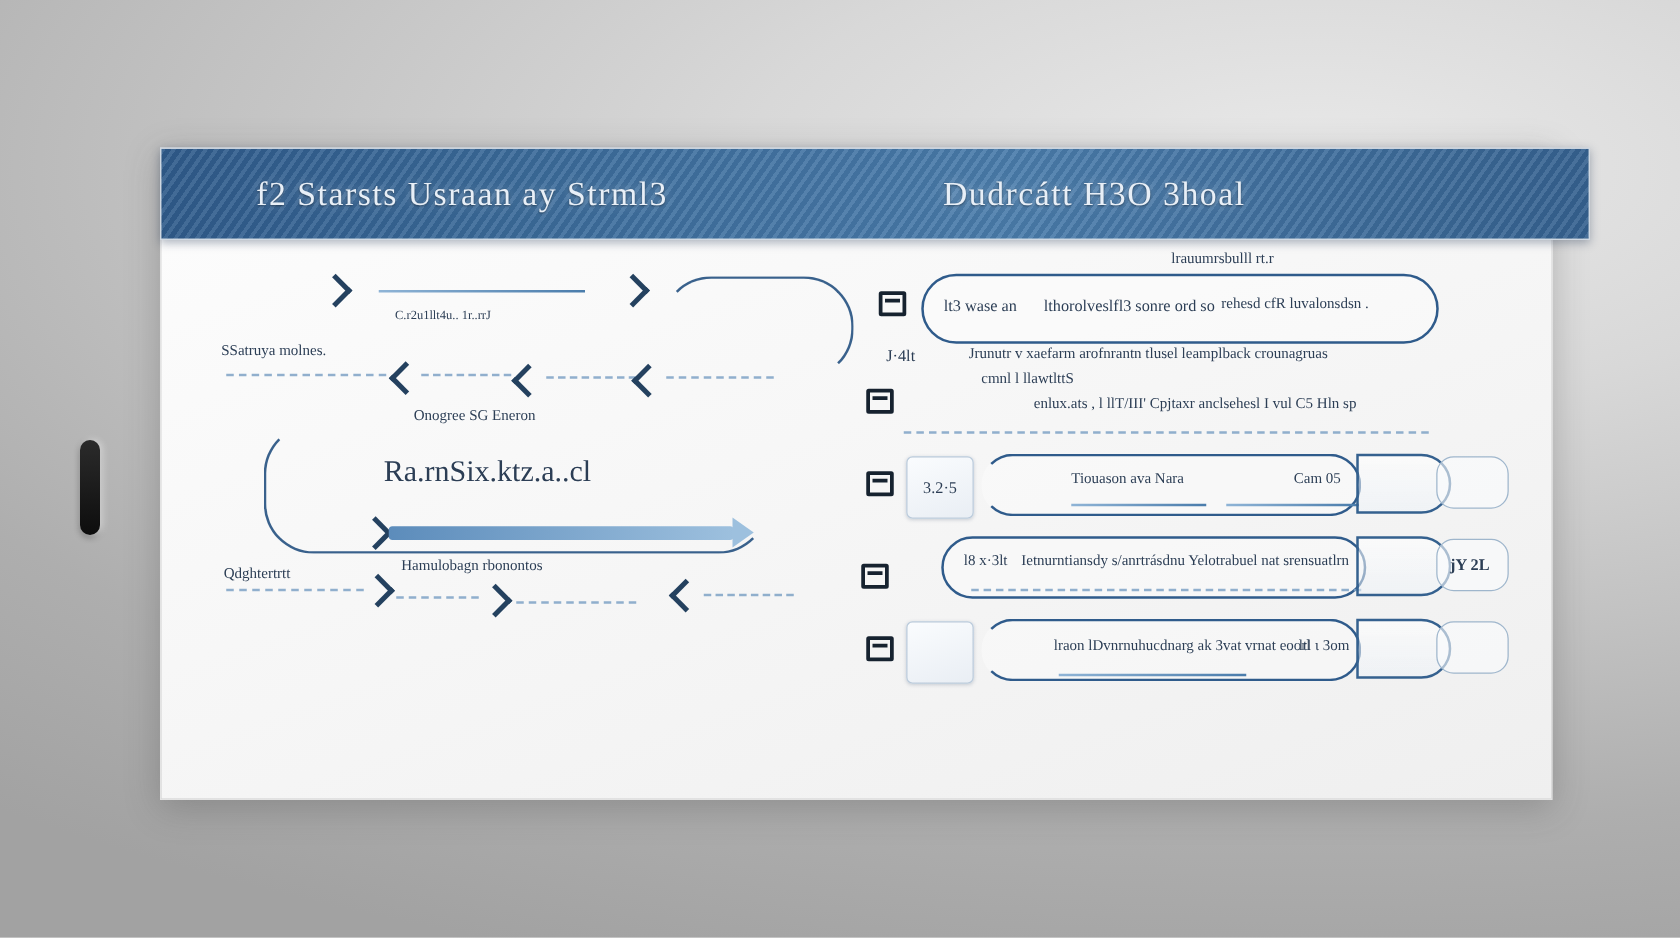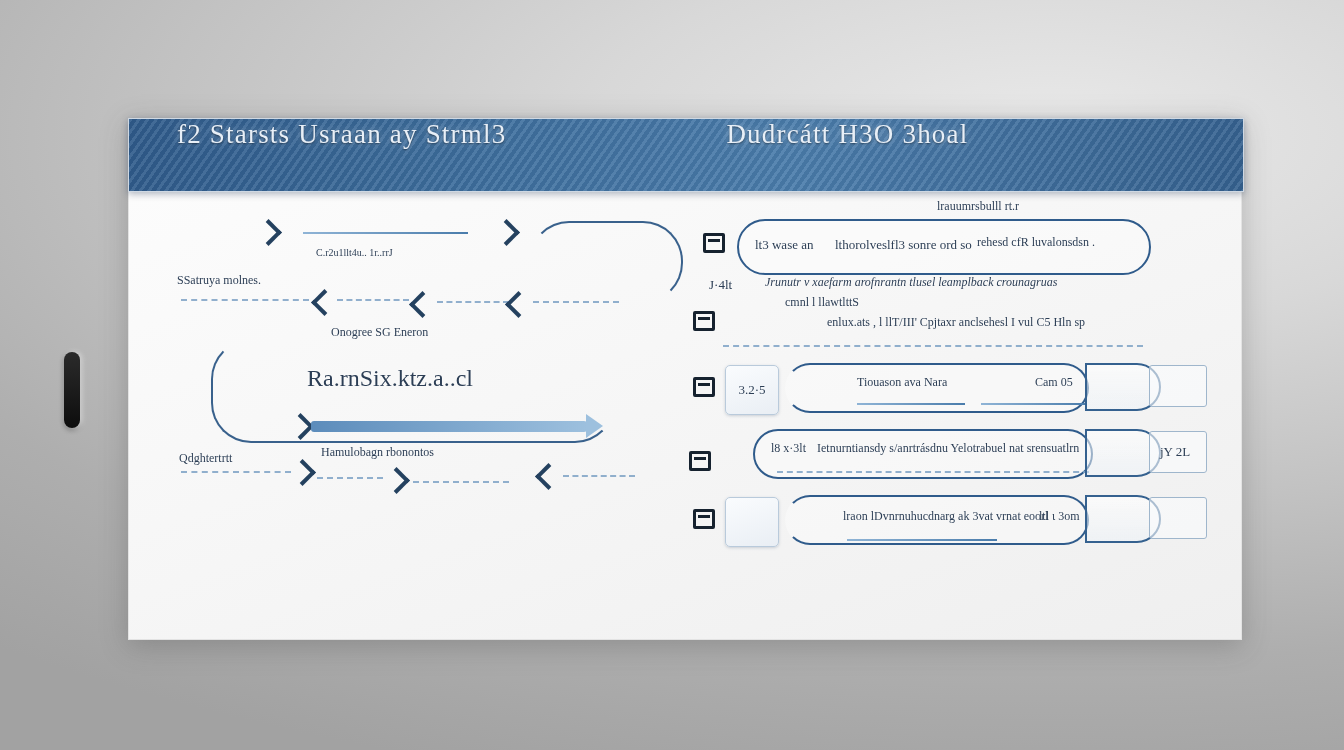--- a/index.html
+++ b/index.html
@@ -19,21 +19,21 @@
     box-shadow:0 6px 26px rgba(60,60,60,.28), 0 1px 0 rgba(255,255,255,.9) inset;
     border:1px solid #e3e3e3;
   }
   .card-header{
     position:absolute;left:-1px;top:-1px;width:1114px;height:72px;
     background:
       repeating-linear-gradient(125deg, rgba(255,255,255,.09) 0 3px, rgba(0,0,0,.05) 3px 7px),
       linear-gradient(100deg,#2f5b8b 0%,#3f709f 35%,#4a7cab 60%,#35618f 100%);
     border:1px solid #cfd8e2;
     box-shadow:0 2px 7px rgba(30,50,80,.35);
-    display:flex;align-items:flex-start;
+    display:flex;align-items:center;padding-left:28px;
   }
   .hdr-title{
     color:#e8eff7;font-size:27px;letter-spacing:1.2px;
     text-shadow:0 1px 2px rgba(0,0,0,.45), 0 0 9px rgba(255,255,255,.35);
     filter:blur(.5px);
     white-space:nowrap;
   }
   .hdr-left{margin-left:48px;}
   .hdr-right{margin-left:220px;}
 
@@ -110,21 +110,21 @@
     filter:blur(.4px);background:rgba(255,255,255,.35);
   }
   .pill.half{border-left-color:transparent;}
   .endcap{
     position:absolute;width:72px;height:44px;border:2px solid #35618f;
     border-radius:0 26px 26px 0;filter:blur(.4px);
     background:linear-gradient(180deg,rgba(255,255,255,.6),rgba(236,242,248,.5));
   }
   .endcap2{
     position:absolute;width:56px;height:40px;border:1px solid #9fb6cc;
-    border-radius:3px;background:rgba(250,252,254,.6);filter:blur(.5px);
+    border-radius:14px;background:rgba(250,252,254,.6);filter:blur(.5px);font-weight:bold;
   }
 
   
   .footer{
     position:absolute;left:448px;top:468px;width:660px;height:48px;
     border:1px solid #cfdae6;border-radius:2px;
     background:linear-gradient(180deg,#ffffff,#f4f8fb);
     box-shadow:0 1px 3px rgba(90,110,140,.2);
     padding:6px 10px;box-sizing:border-box;text-align:center;
   }
@@ -203,21 +203,21 @@
       <div class="pill" style="left:50px;top:20px;width:410px;height:52px;"></div>
       <div class="row-icon" style="left:16px;top:34px;">
           <i></i>
         </div>
 
       <div class="t xs" style="position:absolute;left:68px;top:38px;">lt3 wase an</div>
       <div class="t xs" style="position:absolute;left:148px;top:38px;">lthorolveslfl3 sonre ord so</div>
       <div class="t sm" style="position:absolute;left:290px;top:36px;">rehesd cfR luvalonsdsn .</div>
 
       <div class="t xs" style="position:absolute;left:22px;top:78px;">J·4lt</div>
-      <div class="t sm" style="position:absolute;left:78px;top:76px;font-style:italic;">Jrunutr v xaefarm arofnrantn tlusel leamplback crounagruas</div>
+      <div class="t sm" style="position:absolute;left:88px;top:76px;">Jrunutr v xaefarm arofnrantn tlusel leamplback crounagruas</div>
       <div class="t sm" style="position:absolute;left:98px;top:96px;">cmnl l llawtlttS</div>
       <div class="t sm" style="position:absolute;left:140px;top:116px;">enlux.ats , l llT/III' Cpjtaxr anclsehesl I vul C5 Hln sp</div>
 
       <div class="row-icon" style="left:6px;top:112px;">
           <i></i>
         </div>
       <div class="line-dash" style="left:36px;top:146px;width:420px;"></div>
 
       <div class="row" style="top:160px;">
         <div class="row-icon">

